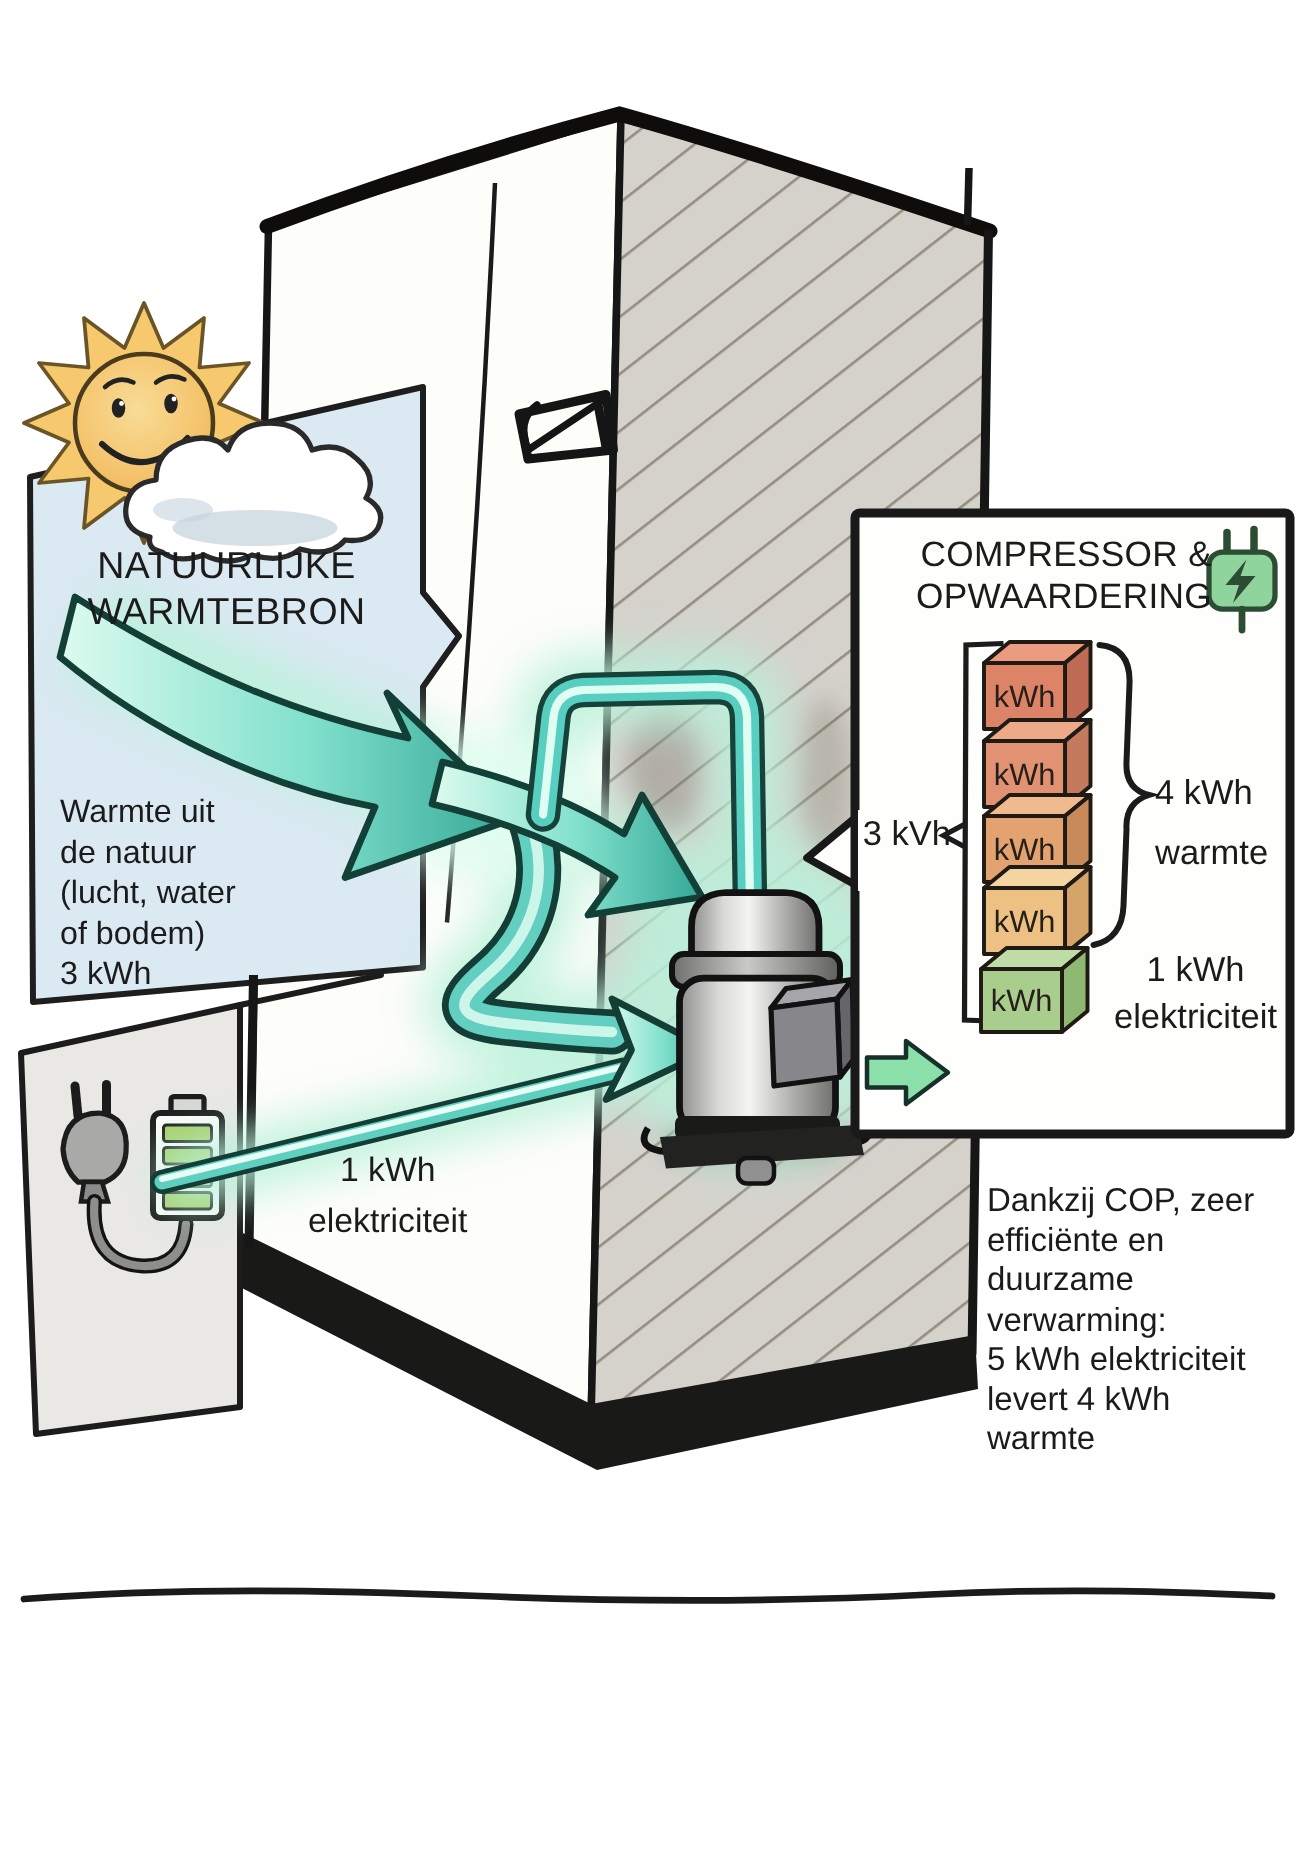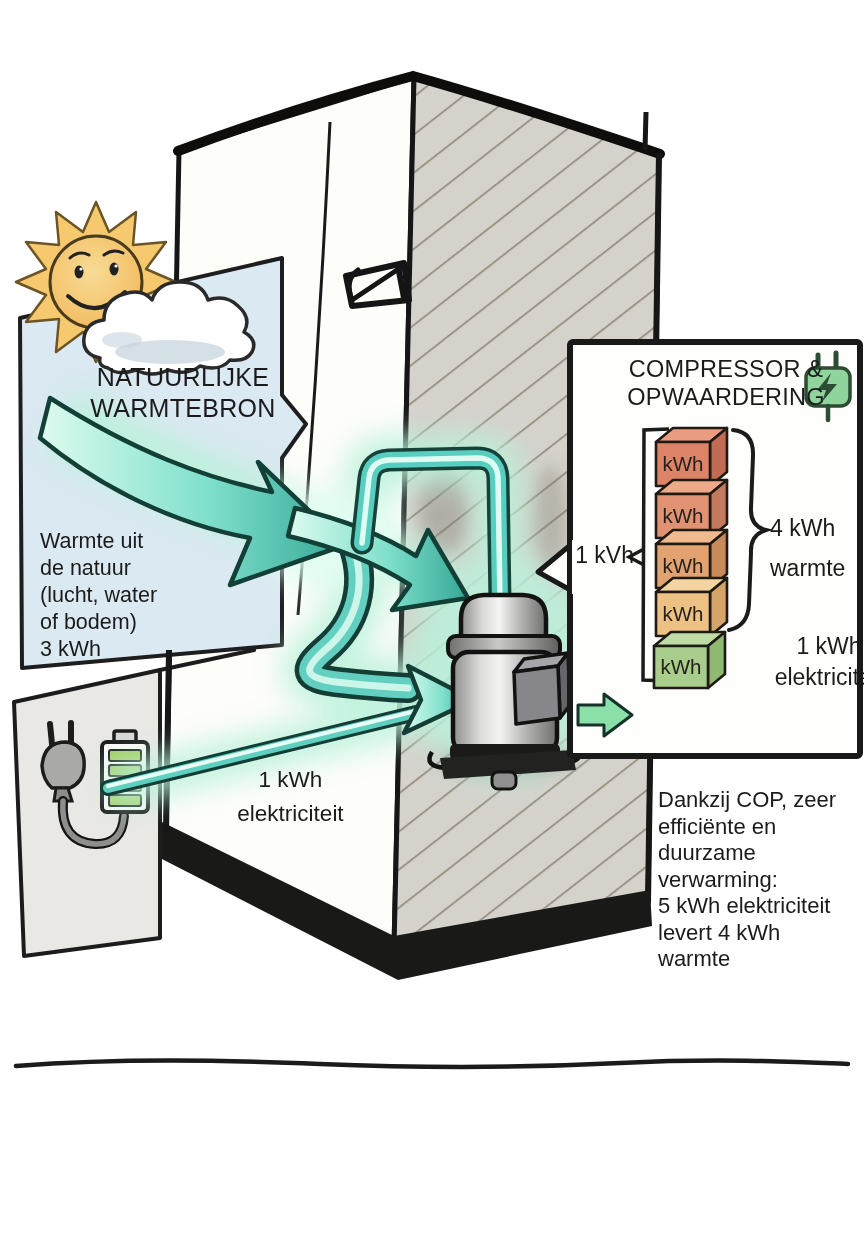--- a/index.html
+++ b/index.html
@@ -1,27 +1,27 @@
 <!DOCTYPE html>
 <html><head>
 <meta charset="utf-8">
 <style>
   html,body{margin:0;padding:0;background:#ffffff;}
   body{width:864px;height:1237px;position:relative;overflow:hidden;
        font-family:"Liberation Sans",sans-serif;color:#1b1b1b;}
   #stage{position:absolute;inset:0;width:864px;height:1237px;}
   svg{position:absolute;left:0;top:0;}
   .txt{position:absolute;white-space:pre-line;color:#1b1b1b;z-index:5;}
-  .ctr{text-align:center;margin-left:32px;}
+  .ctr{text-align:center;}
   .rgt{text-align:right;}
   .t-nat-title{left:36px;top:362px;width:230px;font-size:25px;line-height:31px;letter-spacing:.3px;}
   .t-nat-desc{left:40px;top:528px;width:220px;font-size:21.5px;line-height:27px;}
   .t-elek-title{left:18px;top:864px;width:210px;font-size:25.5px;line-height:32px;letter-spacing:.3px;}
   .t-elek-in{left:186px;top:763px;width:145px;font-size:22.5px;line-height:34px;}
-  .t-comp-title{left:580px;top:355px;width:228px;font-size:23.5px;line-height:28px;letter-spacing:.2px;}
+  .t-comp-title{left:580px;top:355px;width:228px;font-size:23.5px;line-height:28px;letter-spacing:.2px;text-align:right;}
   .t-3kvh{left:552px;top:542px;width:82px;font-size:23px;}
   .t-4kwh{left:770px;top:508px;width:90px;font-size:23px;line-height:40px;}
   .t-1kwh{left:734px;top:631px;width:126px;font-size:23px;line-height:31px;}
   .t-cop{left:622px;top:697px;width:234px;font-size:23px;line-height:29px;}
   .t-concl{left:658px;top:787px;width:205px;font-size:22px;line-height:26.5px;}
   .cube-label{font-family:"Liberation Sans",sans-serif;font-size:20.5px;fill:#26201a;}
 </style>
 </head>
 <body>
 
@@ -241,21 +241,21 @@
 WARMTEBRON</div>
 <div class="txt t-nat-desc">Warmte uit
 de natuur
 (lucht, water
 of bodem)
 3 kWh</div>
 <div class="txt ctr t-elek-in">1 kWh
 elektriciteit</div>
 <div class="txt ctr t-comp-title">COMPRESSOR &amp;
 OPWAARDERING</div>
-<div class="txt rgt t-3kvh">1 kVh</div>
+<div class="txt rgt t-3kvh">3 kVh</div>
 <div class="txt t-4kwh">4 kWh
 warmte</div>
 <div class="txt ctr t-1kwh">1 kWh
 elektriciteit</div>
 <div class="txt t-concl">Dankzij COP, zeer
 efficiënte en
 duurzame
 verwarming:
 5 kWh elektriciteit
 levert 4 kWh

